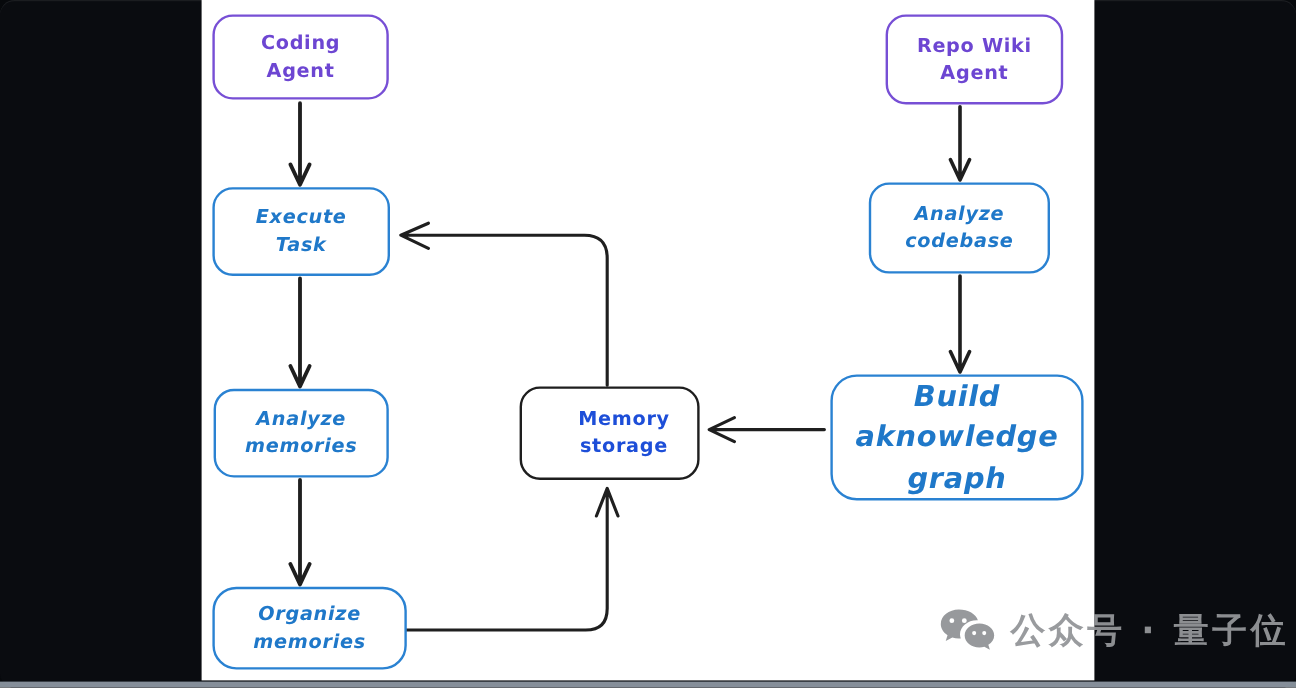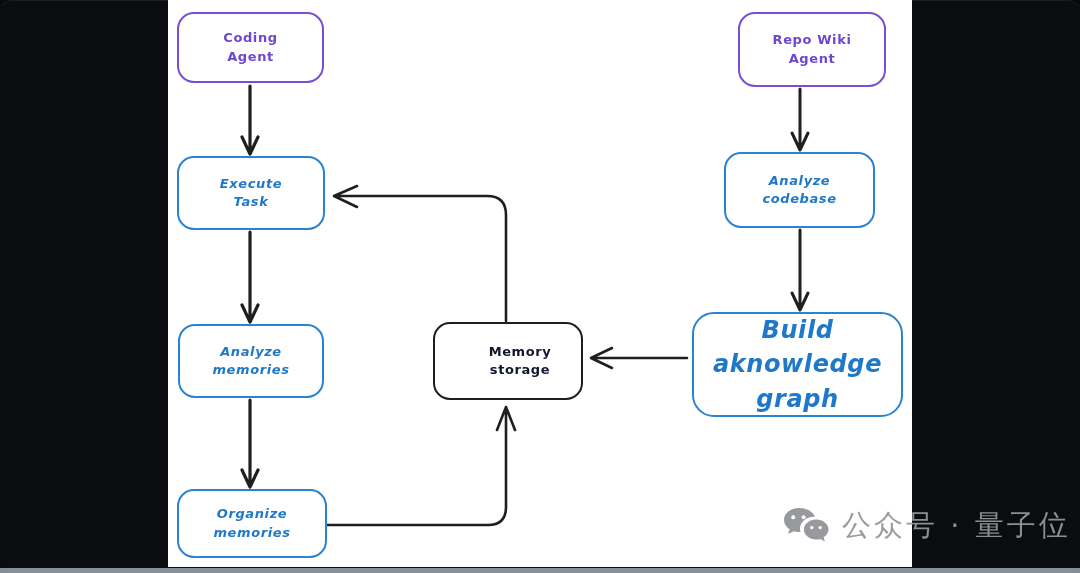--- a/index.html
+++ b/index.html
@@ -20,41 +20,41 @@
   .bottom-line{
     position:absolute;left:0;bottom:0;width:1080px;height:5px;
     background:rgba(168,180,192,.78);
   }
   .diagram-layer{position:absolute;inset:0;}
   svg.arrows{position:absolute;left:0;top:0;width:1080px;height:573px;pointer-events:none;}
 
   .node{
     position:absolute;display:flex;align-items:center;justify-content:center;
     text-align:center;white-space:pre-line;background:#fff;
-    font-weight:600;font-size:13px;line-height:1.42;letter-spacing:.6px;
+    font-weight:600;font-size:16px;line-height:1.42;letter-spacing:.6px;
     border-radius:17px;box-sizing:border-box;
   }
   .node.purple{color:#6d46d2;border:2.6px solid #774fd5;}
   .node.blue{color:#1f78c9;border:2.6px solid #2a82d2;font-style:italic;}
-  .node.ink{color:#0f172a;border:2.8px solid #1e1e1e;padding-left:24px;}
+  .node.ink{color:#1d4ed8;border:2.8px solid #1e1e1e;padding-left:24px;}
 
   #n-coding   {left:177px;top:12px; width:147px;height:71px;}
   #n-repo     {left:726px;top:12px; width:148px;height:75px;margin-left:12px;}
   #n-execute  {left:177px;top:156px;width:148px;height:74px;}
   #n-analyzec {left:724px;top:152px;width:151px;height:76px;}
   #n-analyzem {left:178px;top:324px;width:146px;height:74px;}
   #n-build    {left:692px;top:312px;width:211px;height:105px;font-size:24px;border-radius:22px;}
   #n-memory   {left:433px;top:322px;width:150px;height:78px;}
-  #n-organize {left:177px;top:489px;width:150px;height:69px;}
+  #n-organize {left:177px;top:489px;width:162px;height:69px;border-radius:20px;}
 
   .watermark{
     position:absolute;left:782px;top:502px;height:48px;
     display:flex;align-items:center;gap:12px;
     color:rgba(148,150,153,.95);
-    font-size:29px;letter-spacing:3px;font-weight:400;
+    font-size:29px;letter-spacing:3px;font-weight:700;
   }
   .watermark .wm-icon{flex:0 0 auto;display:block;}
 </style>
 </head>
 <body>
 
 <div class="frame"></div>
 <div class="canvas"></div>
 
 <div class="diagram-layer">

